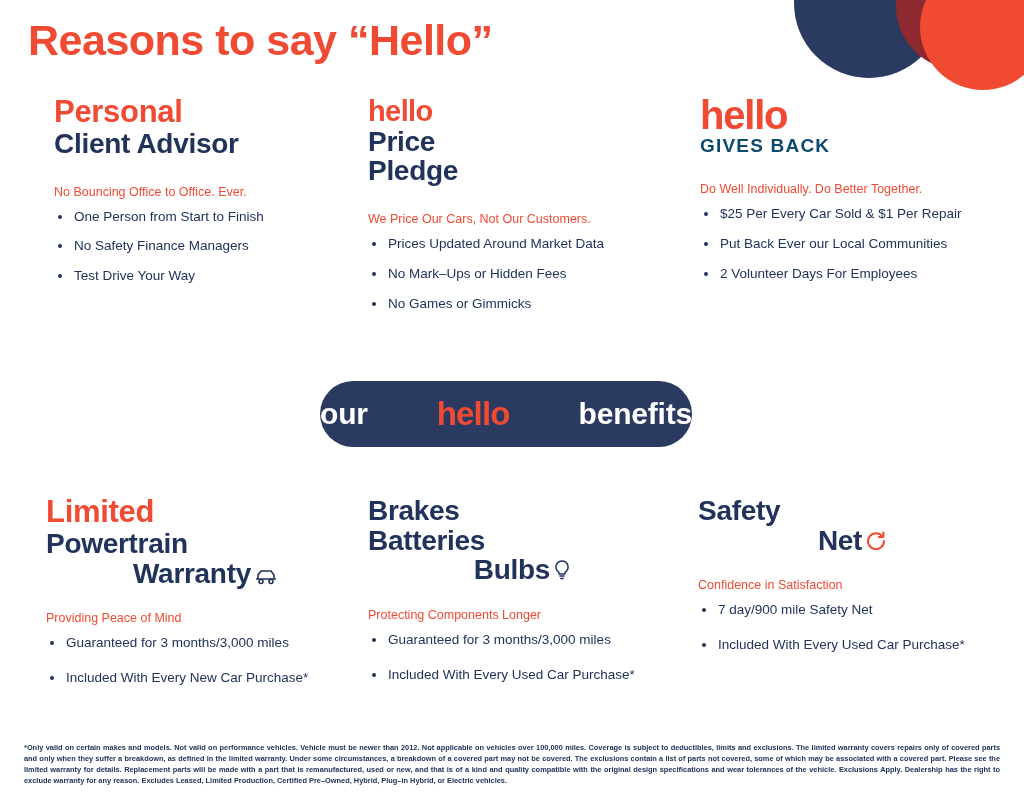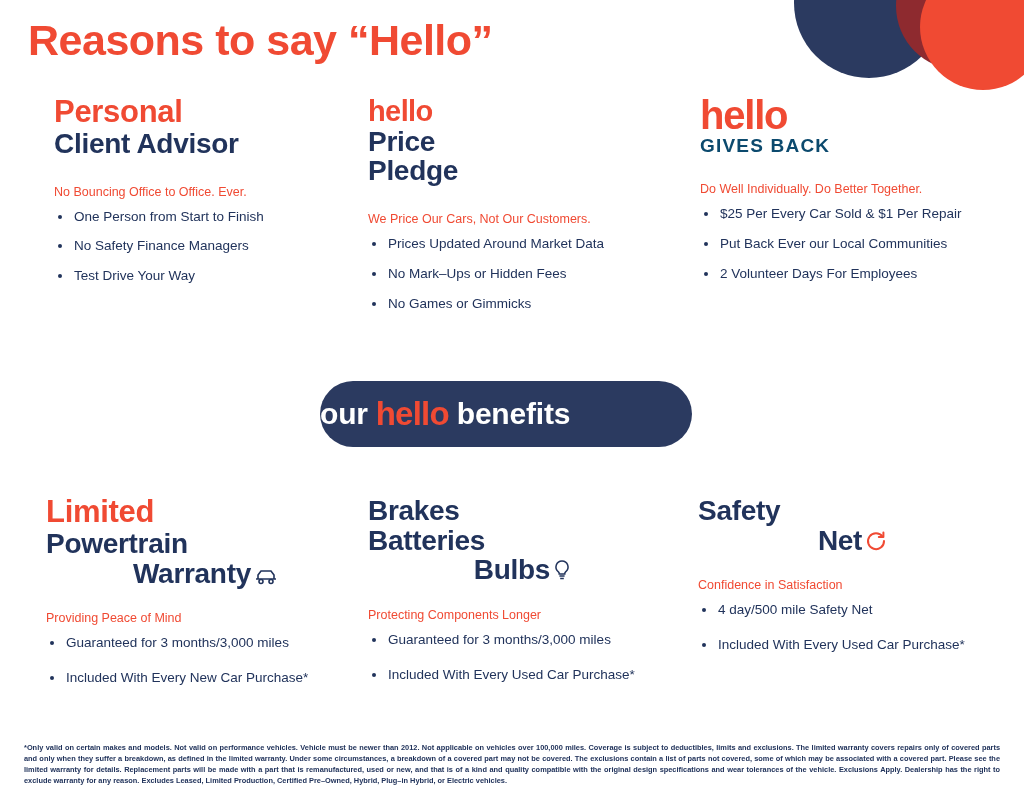--- a/index.html
+++ b/index.html
@@ -162,21 +162,21 @@
   .banner {
     position: absolute;
     left: 320px;
     top: 381px;
     width: 372px;
     height: 66px;
     background: #2b3a60;
     border-radius: 33px;
     display: flex;
     align-items: center;
-    justify-content: flex-start;
+    justify-content: space-between;
     color: #ffffff;
     font-size: 30px;
     font-weight: bold;
     letter-spacing: -0.2px;
   }
   .banner .b-hello {
     color: #f04a33;
     font-weight: bold;
     margin: 0 8px;
     font-size: 33px;
@@ -304,20 +304,20 @@
   <div class="col bot bot-3 row-bottom">
     <div class="head">
       <span class="navy">Safety</span>
       <span class="navy inline-icon"><span>Net</span><span class="icon-inline"><svg width="24" height="24" viewBox="0 0 24 24">
               <path d="M18.5 7.5A8 8 0 1 0 20 12" fill="none" stroke="#f04a33" stroke-width="2" stroke-linecap="round"></path>
               <path d="M19.4 3.5v4.6h-4.6" fill="none" stroke="#f04a33" stroke-width="2" stroke-linecap="round" stroke-linejoin="round"></path>
             </svg></span></span>
     </div>
     <div class="subhead">Confidence in Satisfaction</div>
     <ul class="points">
-      <li>4 day/500 mile Safety Net</li>
+      <li>7 day/900 mile Safety Net</li>
       <li>Included With Every Used Car Purchase*</li>
     </ul>
   </div>
 
   <div class="footnote">*Only valid on certain makes and models. Not valid on performance vehicles. Vehicle must be newer than 2012. Not applicable on vehicles over 100,000 miles. Coverage is subject to deductibles, limits and exclusions. The limited warranty covers repairs only of covered parts and only when they suffer a breakdown, as defined in the limited warranty. Under some circumstances, a breakdown of a covered part may not be covered. The exclusions contain a list of parts not covered, some of which may be associated with a covered part. Please see the limited warranty for details. Replacement parts will be made with a part that is remanufactured, used or new, and that is of a kind and quality compatible with the original design specifications and wear tolerances of the vehicle. Exclusions Apply. Dealership has the right to exclude warranty for any reason. Excludes Leased, Limited Production, Certified Pre–Owned, Hybrid, Plug–in Hybrid, or Electric vehicles.</div>
 
 </div>
 
 </body></html>

